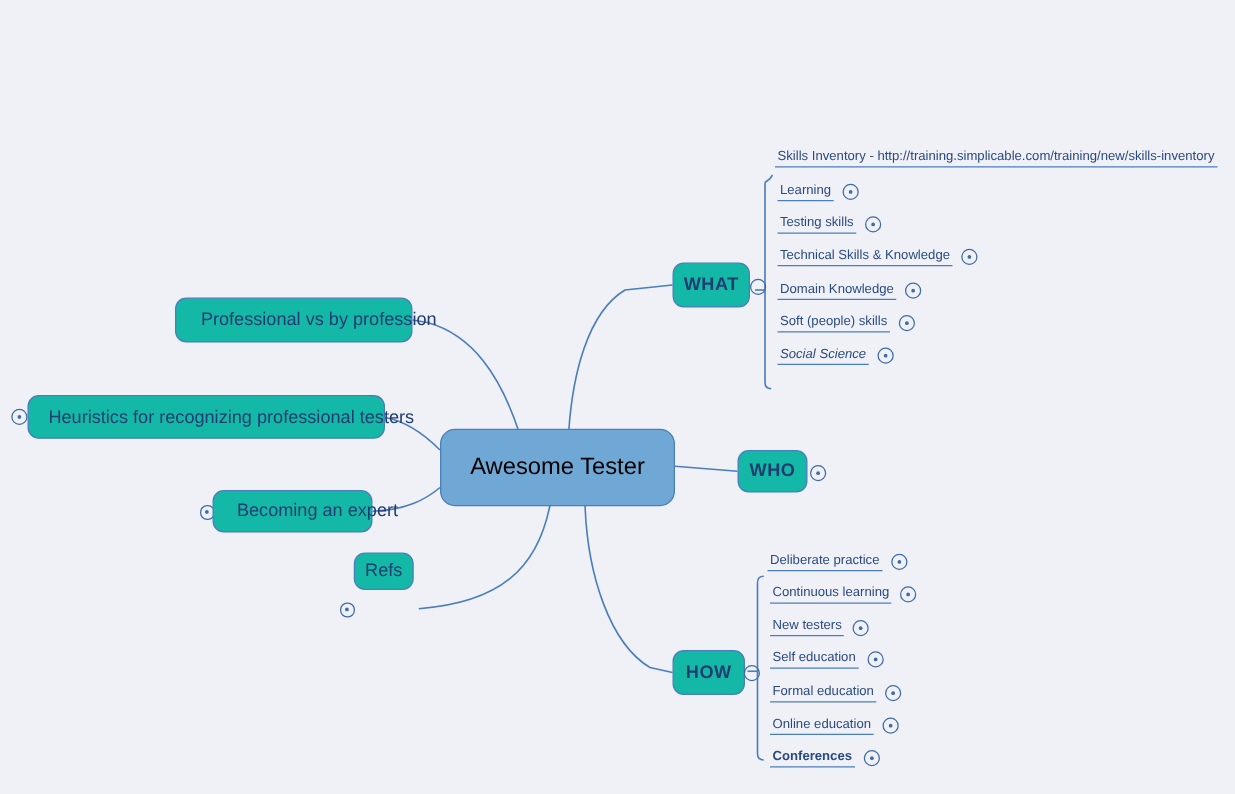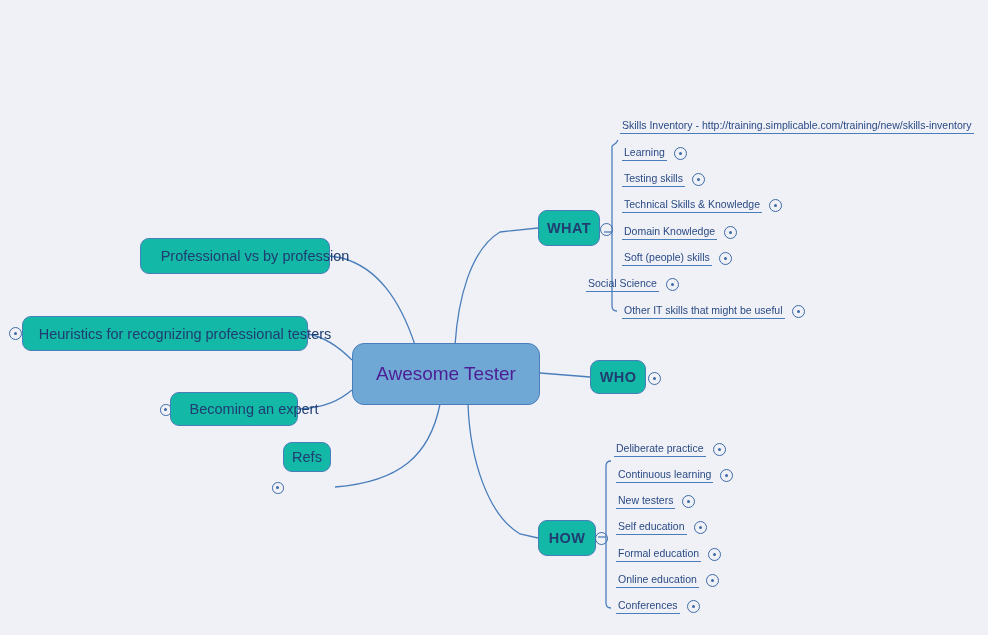--- a/index.html
+++ b/index.html
@@ -36,21 +36,21 @@
     border: 1.3px solid #4a7ebb;
     border-radius: 9px;
     background: #14b8a6;
     color: #1f3d70;
     white-space: nowrap;
   }
   .node.central {
     background: #6fa8d4;
     border: 1.5px solid #4a7ebb;
     border-radius: 12px;
-    color: #4c1d95;
+    color: #000000;
     font-size: 19px;
   }
   .node.branch {
     font-size: 14.5px;
     font-weight: bold;
     letter-spacing: 0.4px;
   }
   .node.topic {
     font-size: 14.5px;
     padding-left: 40px;
@@ -209,58 +209,54 @@
   <div class="leaf" style="left:622px; top:224px;">
     <span class="leaf-text">Domain Knowledge</span>
     <span class="toggle"></span>
   </div>
 
   <div class="leaf" style="left:622px; top:250px;">
     <span class="leaf-text">Soft (people) skills</span>
     <span class="toggle"></span>
   </div>
 
-  <div class="leaf" style="left:586px; top:276px;">
+  <div class="leaf" style="left:622px; top:276px;font-style:italic;">
     <span class="leaf-text">Social Science</span>
     <span class="toggle"></span>
   </div>
 
-  <div class="leaf" style="left:622px; top:303px;">
-    <span class="leaf-text">Other IT skills that might be useful</span>
-    <span class="toggle"></span>
-  </div>
 
   <div class="leaf" style="left:614px; top:441px;">
     <span class="leaf-text">Deliberate practice</span>
     <span class="toggle"></span>
   </div>
 
   <div class="leaf" style="left:616px; top:467px;">
     <span class="leaf-text">Continuous learning</span>
     <span class="toggle"></span>
   </div>
 
-  <div class="leaf" style="left:616px; top:493px;">
+  <div class="leaf" style="left:616px; top:493px;align-items:flex-end;">
     <span class="leaf-text">New testers</span>
     <span class="toggle"></span>
   </div>
 
   <div class="leaf" style="left:616px; top:519px;">
     <span class="leaf-text">Self education</span>
     <span class="toggle"></span>
   </div>
 
   <div class="leaf" style="left:616px; top:546px;">
     <span class="leaf-text">Formal education</span>
     <span class="toggle"></span>
   </div>
 
   <div class="leaf" style="left:616px; top:572px;">
     <span class="leaf-text">Online education</span>
     <span class="toggle"></span>
   </div>
 
-  <div class="leaf" style="left:616px; top:598px;">
+  <div class="leaf" style="left:616px; top:598px;font-weight:bold;">
     <span class="leaf-text">Conferences</span>
     <span class="toggle"></span>
   </div>
 
 </div>
 
 </body></html>

